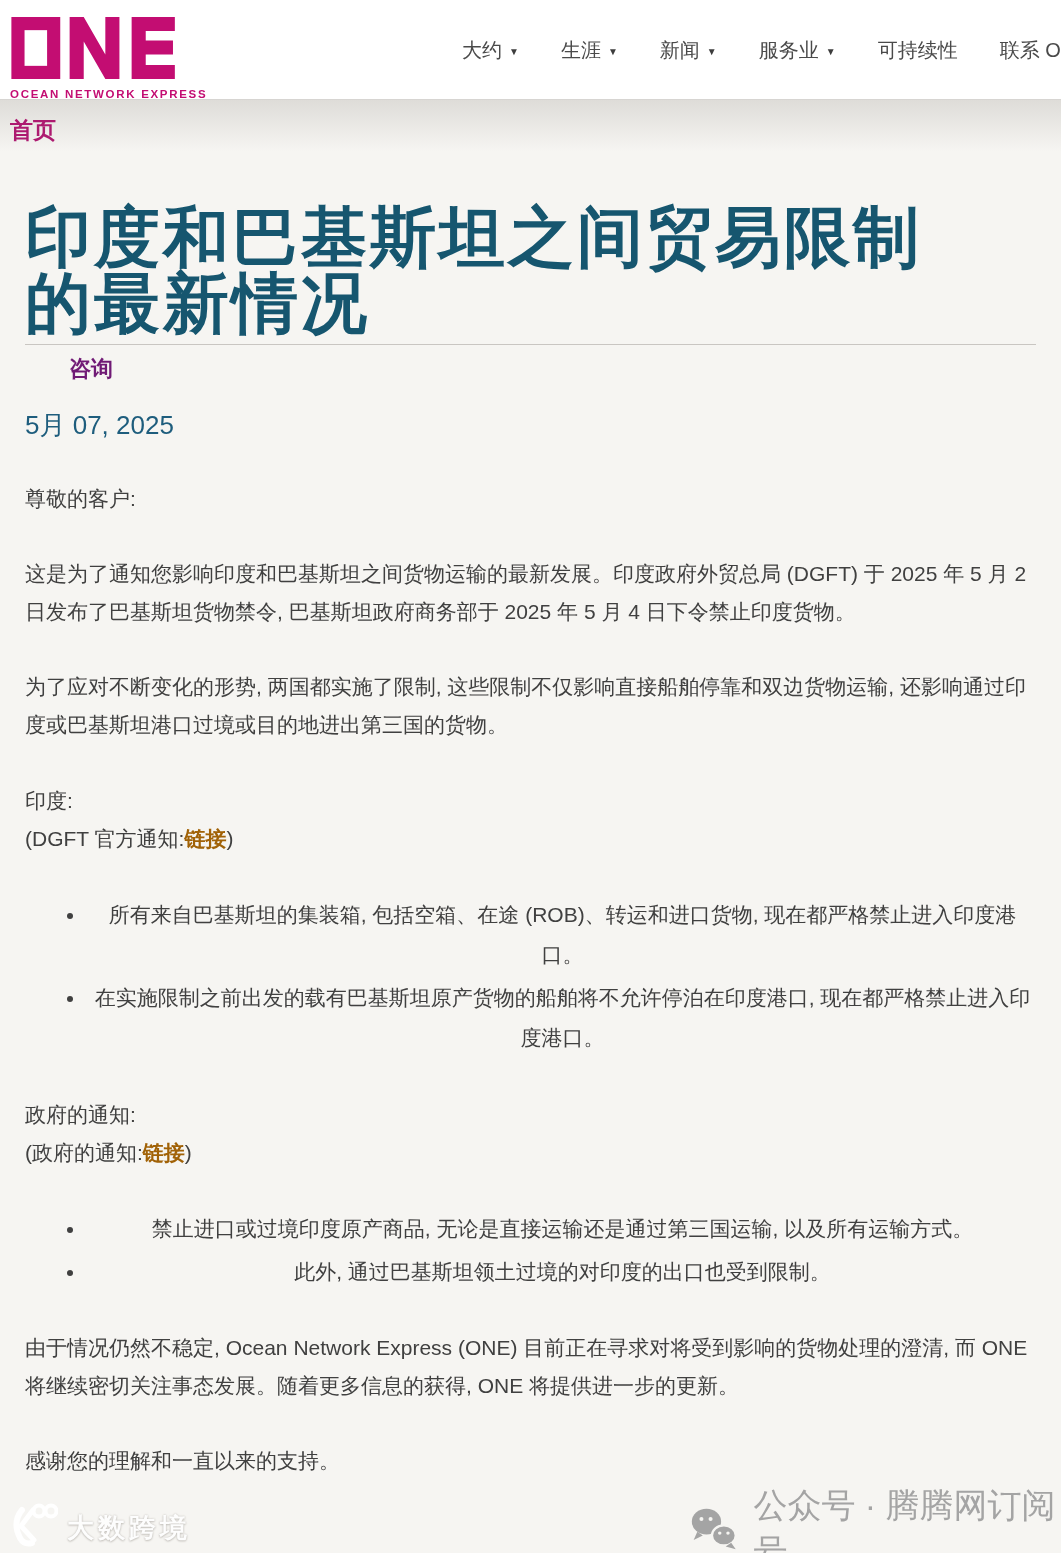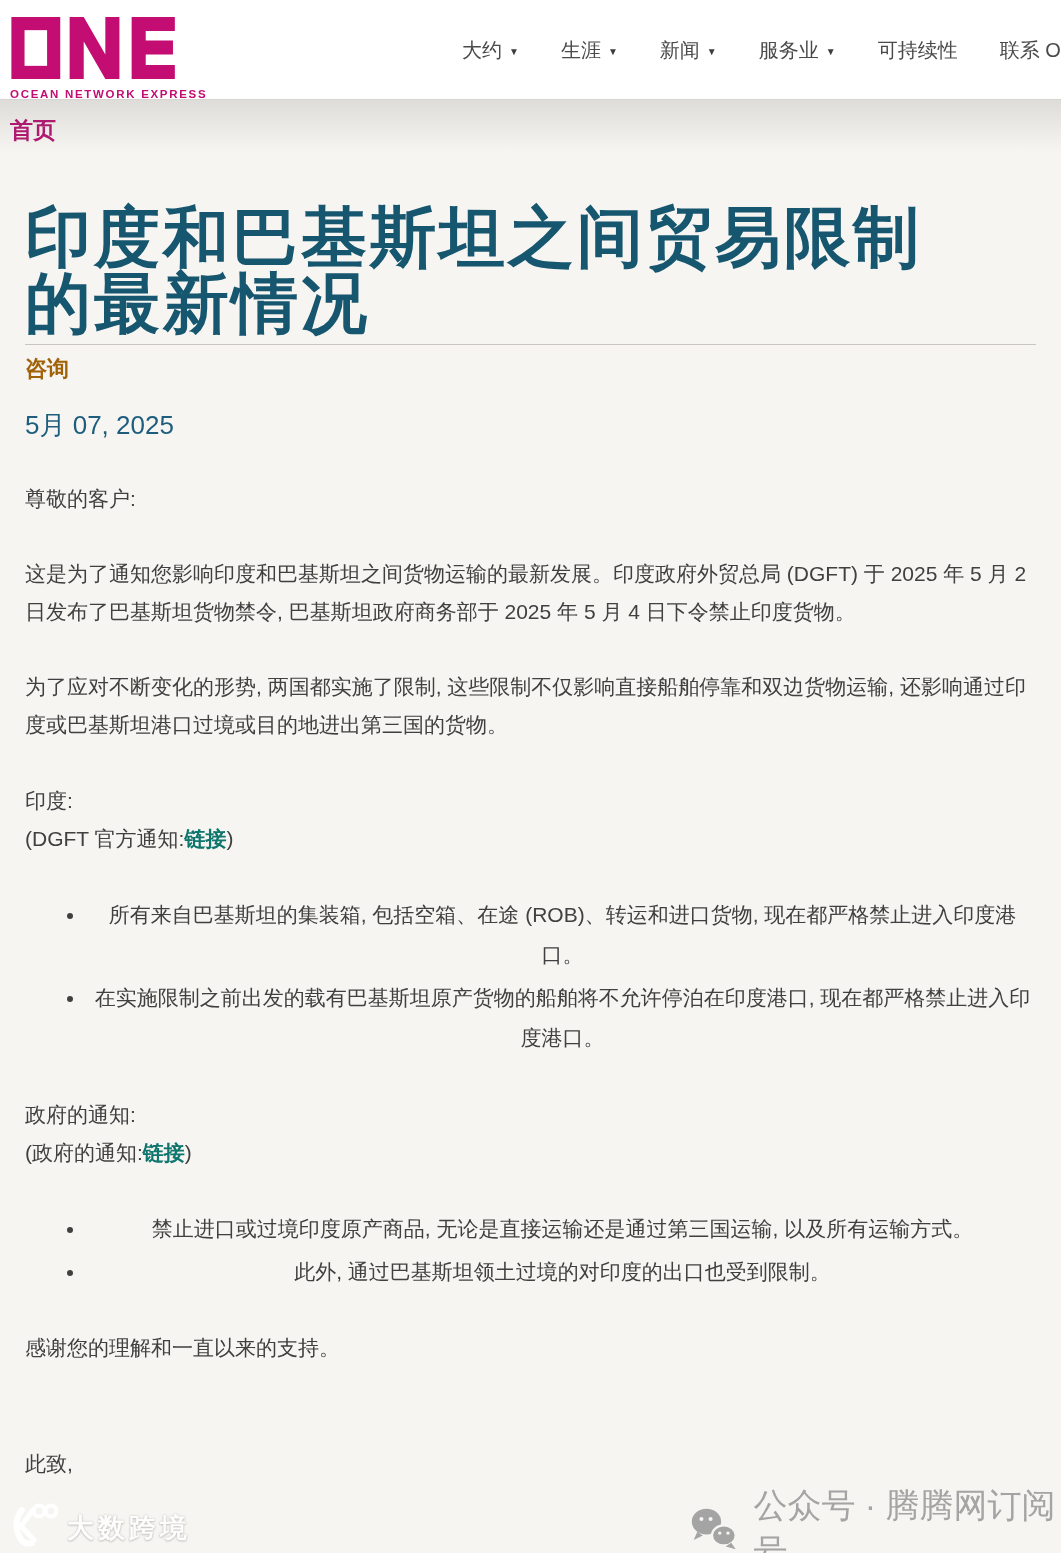--- a/index.html
+++ b/index.html
@@ -45,30 +45,30 @@
   .article { padding:0 25px; font-size:21px; }
   .article-title {
     margin:44px 0 0; max-width:940px;
     font-size:66px; line-height:66px; letter-spacing:3px;
     font-weight:bold; color:#16566f;
   }
   .title-rule {
     border:none; border-top:1px solid #c9c6c2; margin:8px 0 0; max-width:1011px;
   }
   .category-label {
-    margin-top:9px; color:#a16207; font-size:22px; font-weight:bold;
+    margin-top:9px; color:#701a75; font-size:22px; font-weight:bold;margin-left:44px;
   }
   .article-date { margin-top:24px; color:#1e5d7d; font-size:26px; }
 
   .para { margin:37px 0 0; line-height:38px; }
   .salutation { font-weight:normal; }
   .tight { margin-top:38px; }
   .block { display:block; }
   .inline-link {
-    color:#0f766e; font-weight:bold; text-decoration:none; cursor:pointer;
+    color:#a16207; font-weight:bold; text-decoration:none; cursor:pointer;
   }
   .bullet-list { margin:37px 0 0; padding-left:61px; }
   .bullet-list li { line-height:40px; padding-left:3px; margin-bottom:3px;text-align:center; }
   .closing { margin-top:78px; }
 
   
   .wm-left {
     position:absolute; left:8px; top:1502px;
     display:flex; align-items:flex-end;
     color:rgba(255,255,255,0.96);
@@ -160,20 +160,21 @@
       <span class="block">
         <span>(政府的通知:</span><a class="inline-link">链接</a><span>)</span>
       </span>
     </p>
 
     <ul class="bullet-list">
       <li>禁止进口或过境印度原产商品, 无论是直接运输还是通过第三国运输, 以及所有运输方式。</li>
       <li>此外, 通过巴基斯坦领土过境的对印度的出口也受到限制。</li>
     </ul>
 
+    <p class="para">由于情况仍然不稳定, Ocean Network Express (ONE) 目前正在寻求对将受到影响的货物处理的澄清, 而 ONE 将继续密切关注事态发展。随着更多信息的获得, ONE 将提供进一步的更新。</p>
 
     <p class="para">感谢您的理解和一直以来的支持。</p>
 
     <p class="para closing">
       <span class="block">此致,</span>
 
     </p>
   </main>
 
   <div class="wm-left">

